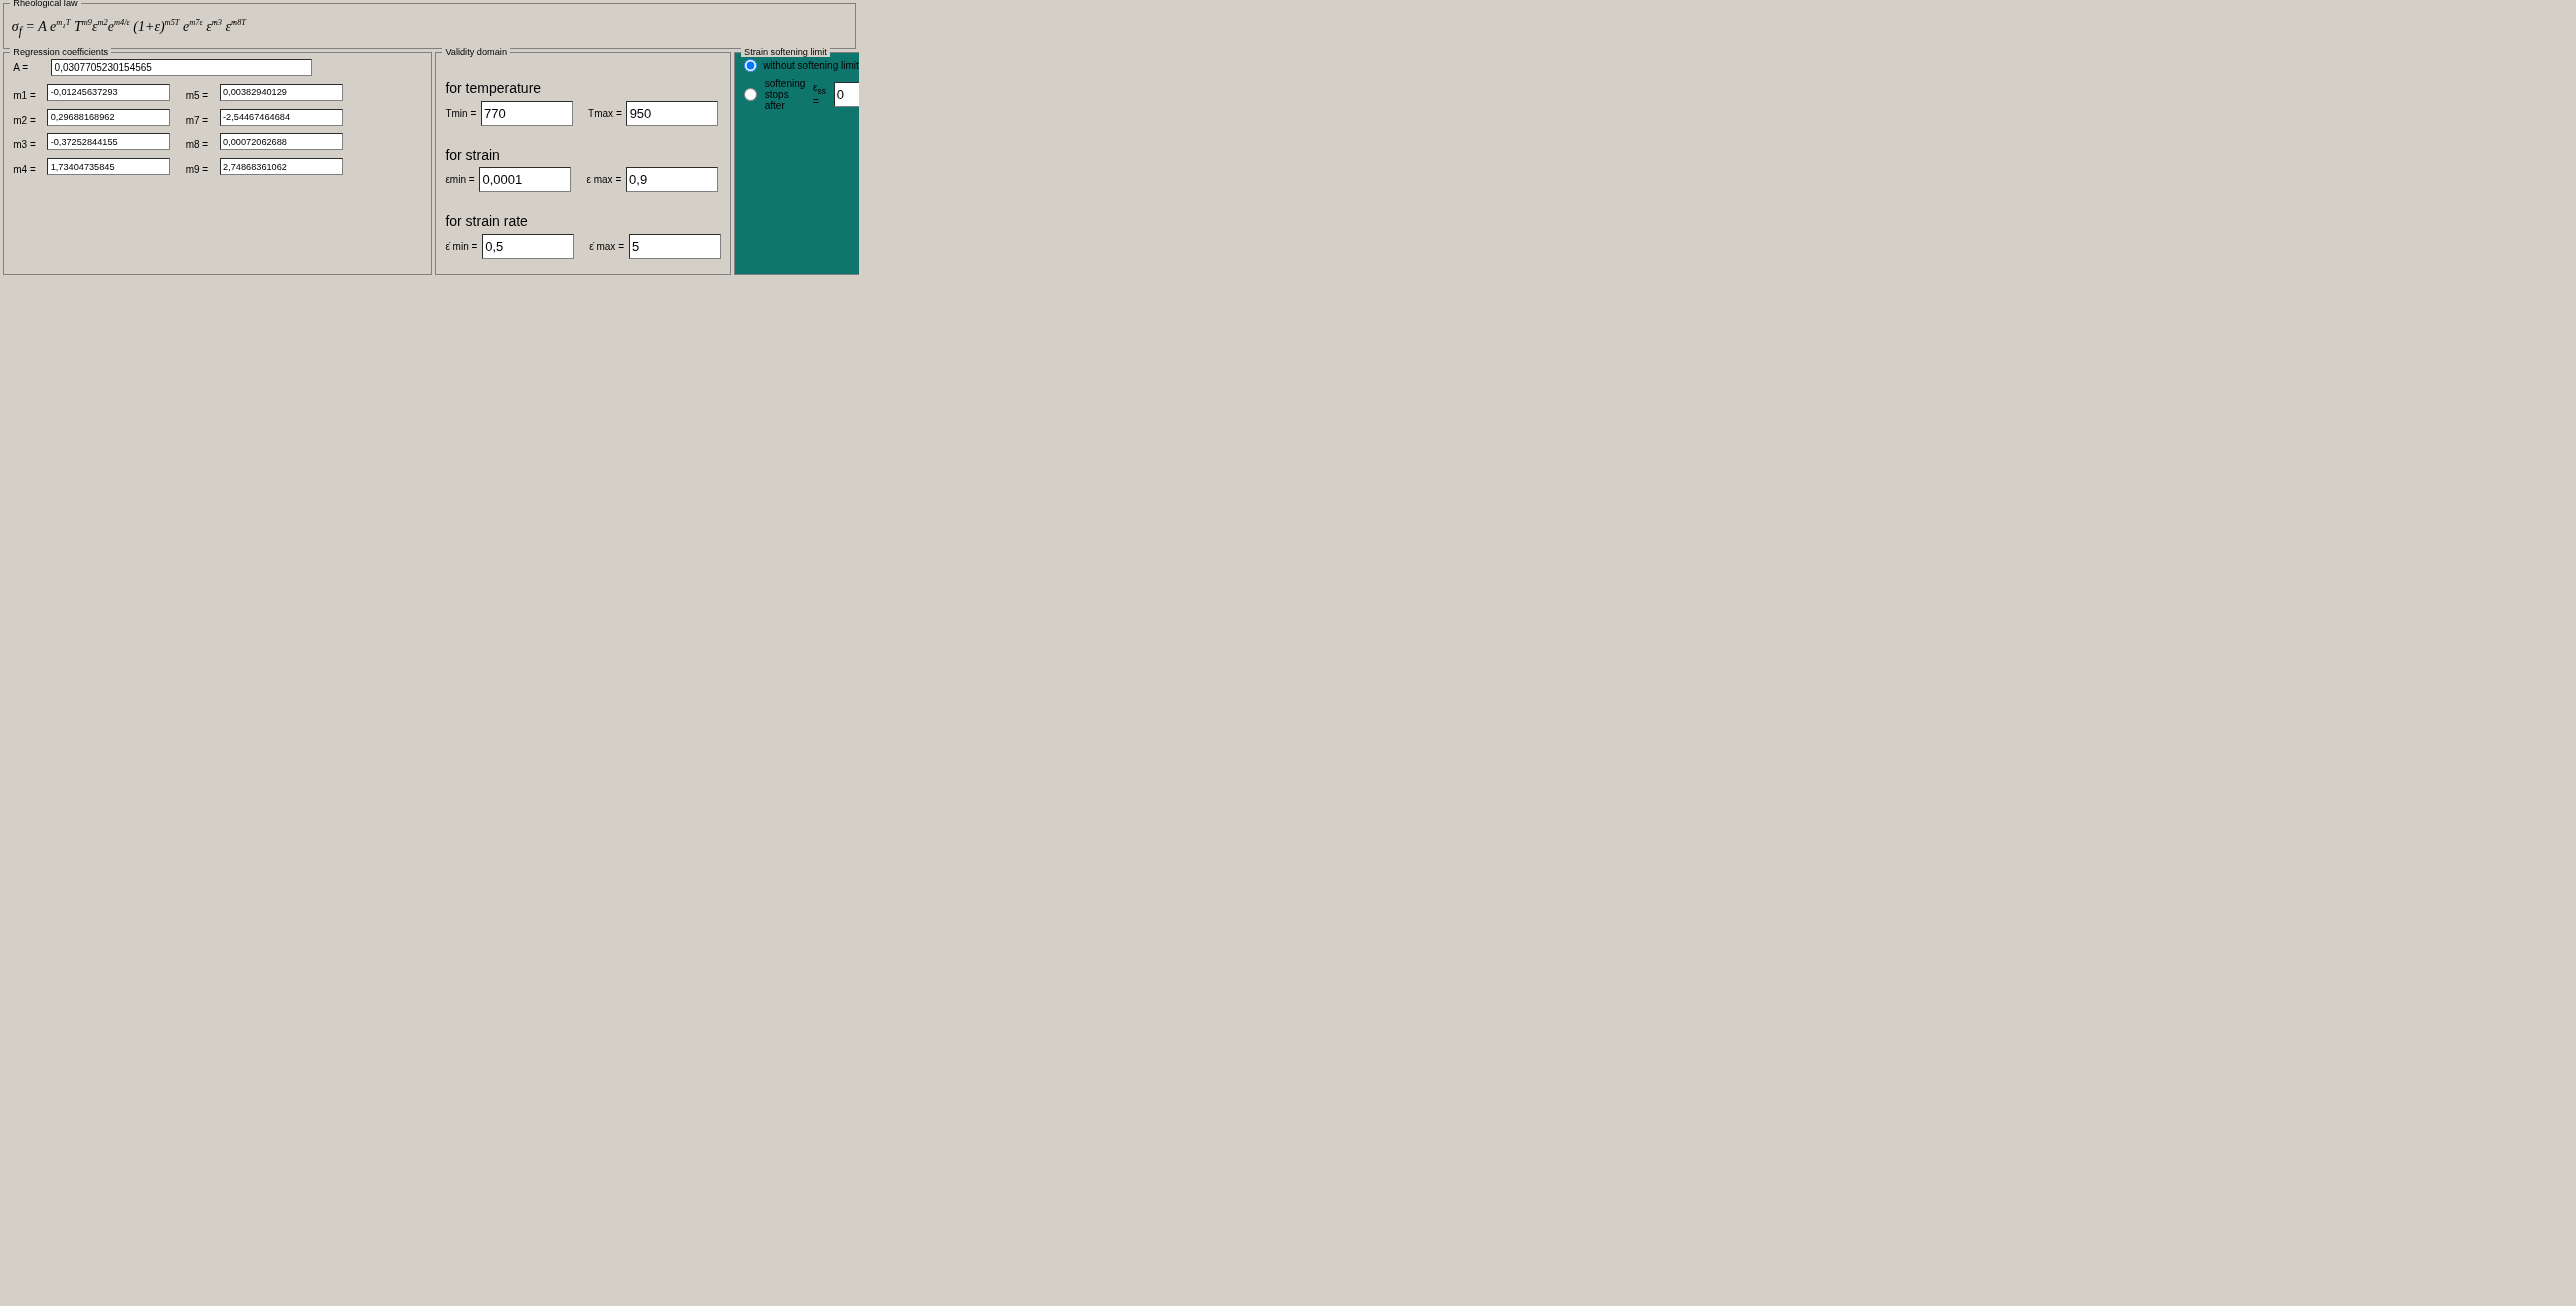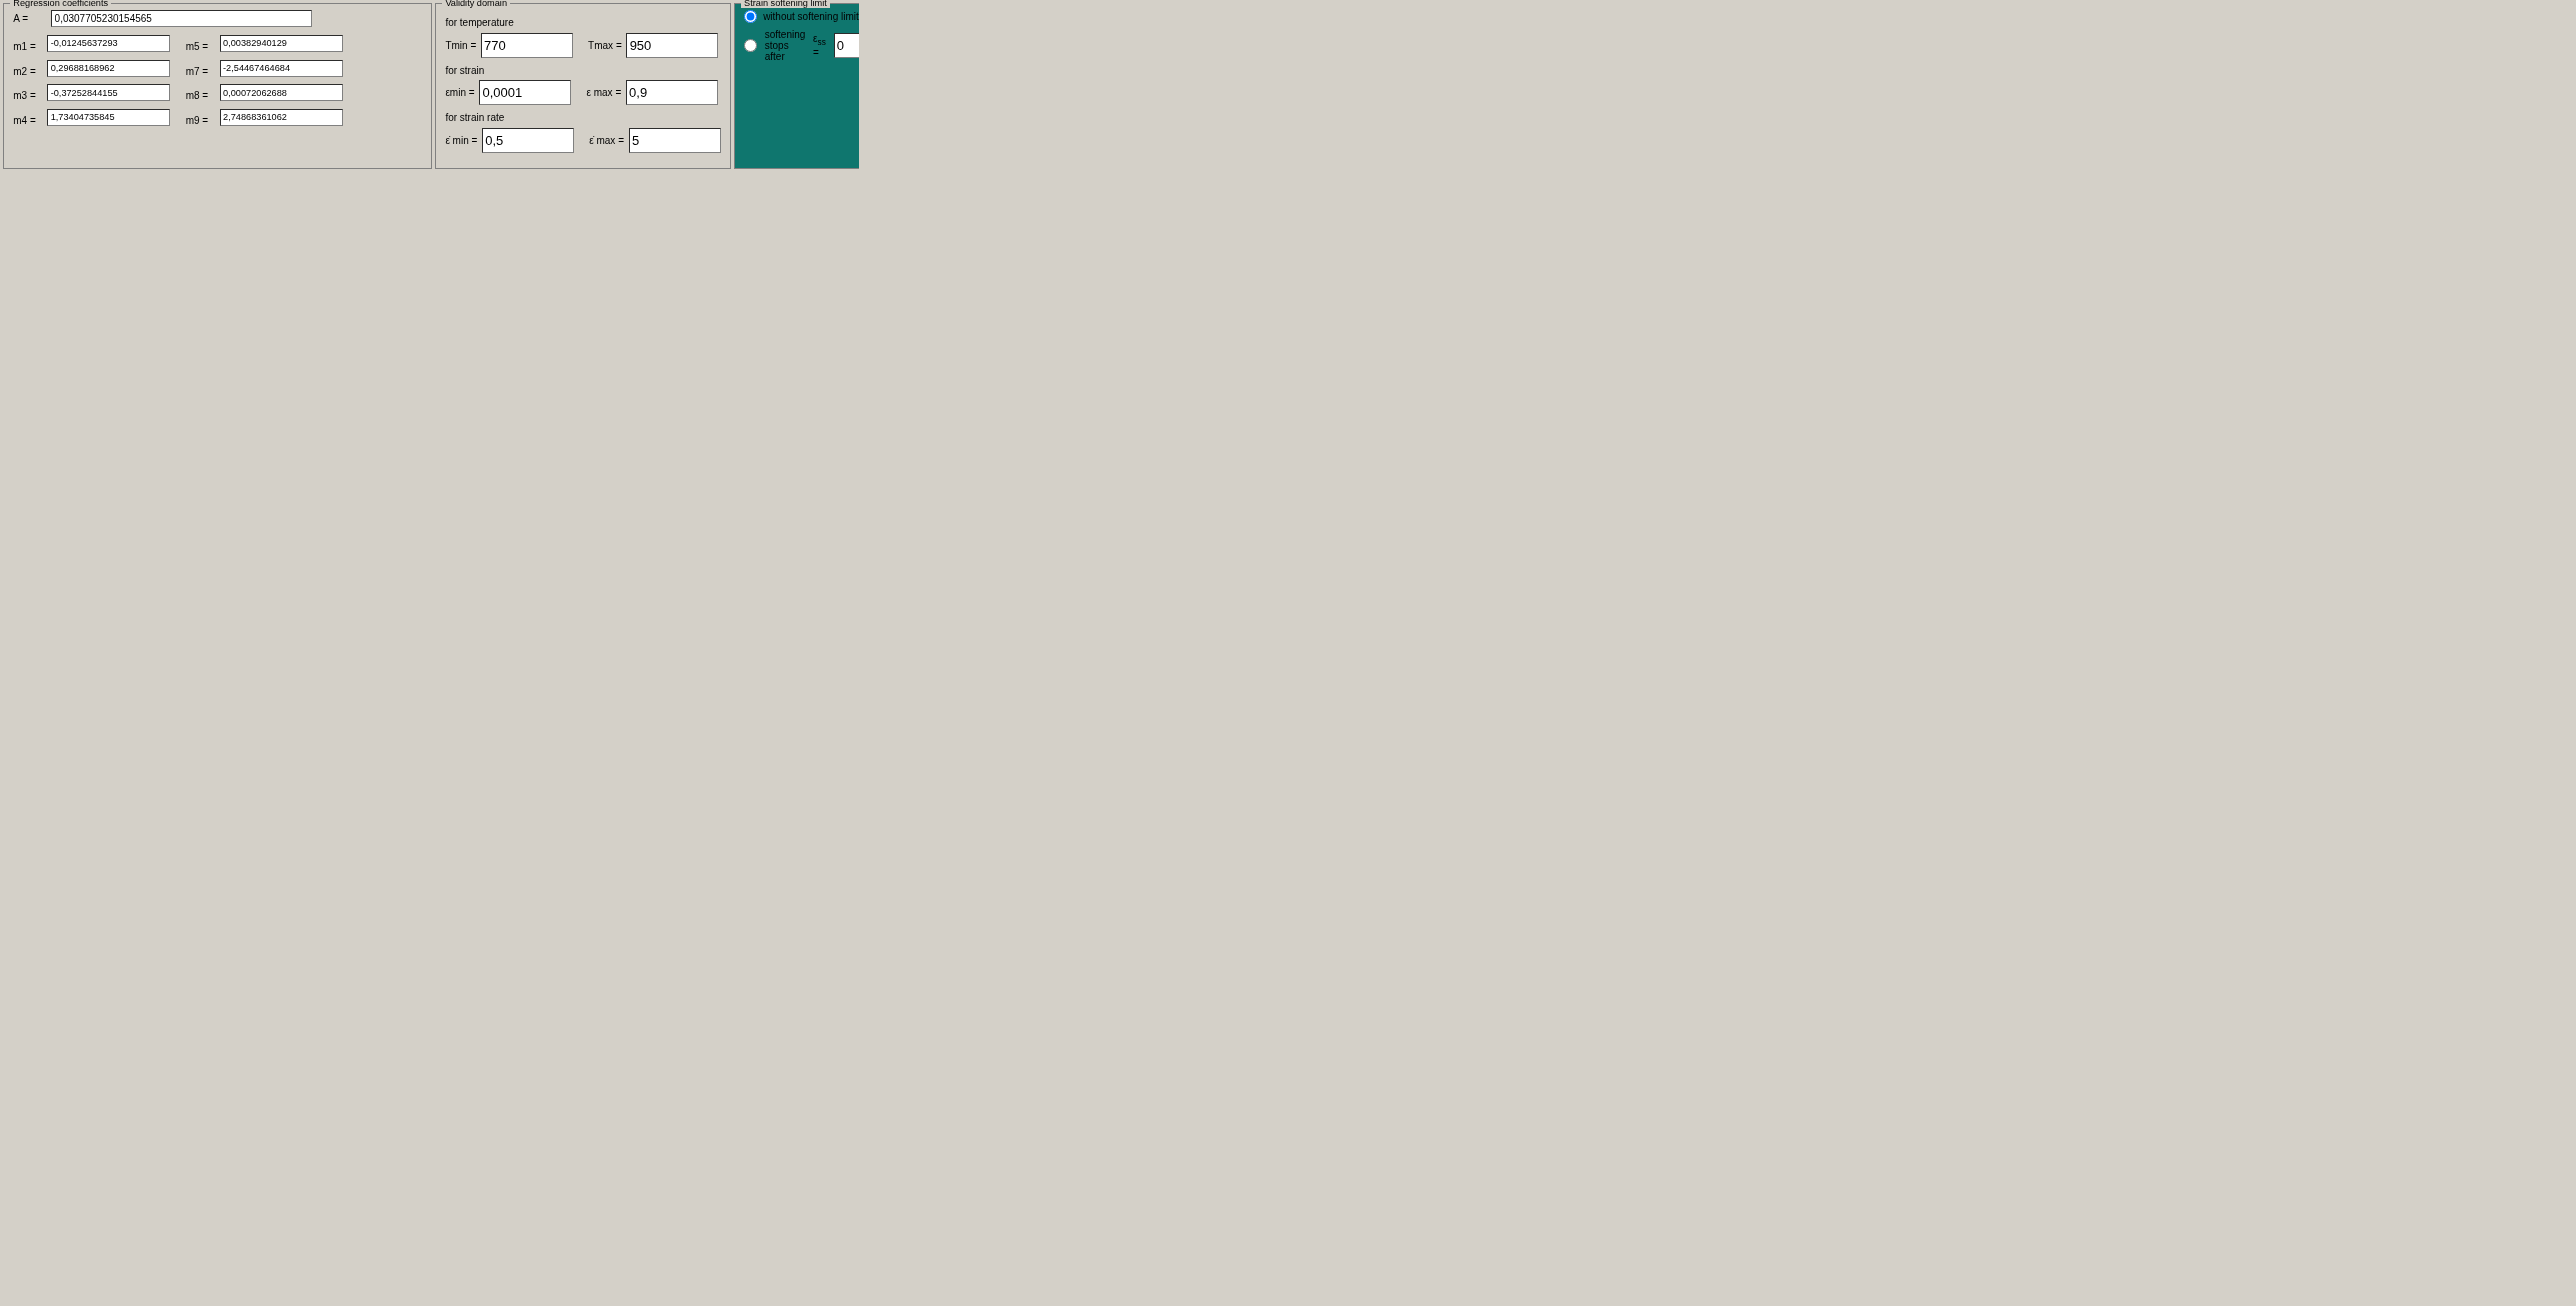--- a/index.html
+++ b/index.html
@@ -138,23 +138,23 @@
       height: 17px;
       border: 0.8px inset #808080;
       background: #fff;
       font-size: 9.2px;
       padding: 0.8px 2.3px;
       font-family: Arial, sans-serif;
     }
 
     
     .validity-subsection-title {
-      font-size: 10px;
+      font-size: 14px;
       margin-bottom: 4.6px;
-      margin-top: 7px;
+      margin-top: 21px;
     }
 
     .validity-row {
       display: flex;
       align-items: center;
       gap: 15.3px;
       margin-bottom: 6.1px;
     }
 
     .validity-item {
@@ -206,20 +206,28 @@
 
     input[type="radio"] {
       margin: 0;
     }
   </style>
 </head>
 <body>
 
 <div class="outer-container">
 
+  <div class="rheological-section">
+    <span class="section-title">Rheological law</span>
+    <div class="formula">
+      <span class="formula-text">
+        σ<sub>f</sub> = A e<sup>m<sub>1</sub>T</sup> T<sup>m9</sup>ε<sup>m2</sup>e<sup>m4/ε</sup> (1+ε)<sup>m5T</sup> e<sup>m7ε</sup> ε̇<sup>m3</sup> ε̇<sup>m8T</sup>
+      </span>
+    </div>
+  </div>
 
   <div class="main-columns">
 
     <div class="regression-section">
       <span class="section-title">Regression coefficients</span>
 
       <div class="coeff-row">
         <span class="coeff-label">A  =</span>
         <input class="coeff-input-wide" type="text" value="0,0307705230154565" style="">
       </div>

